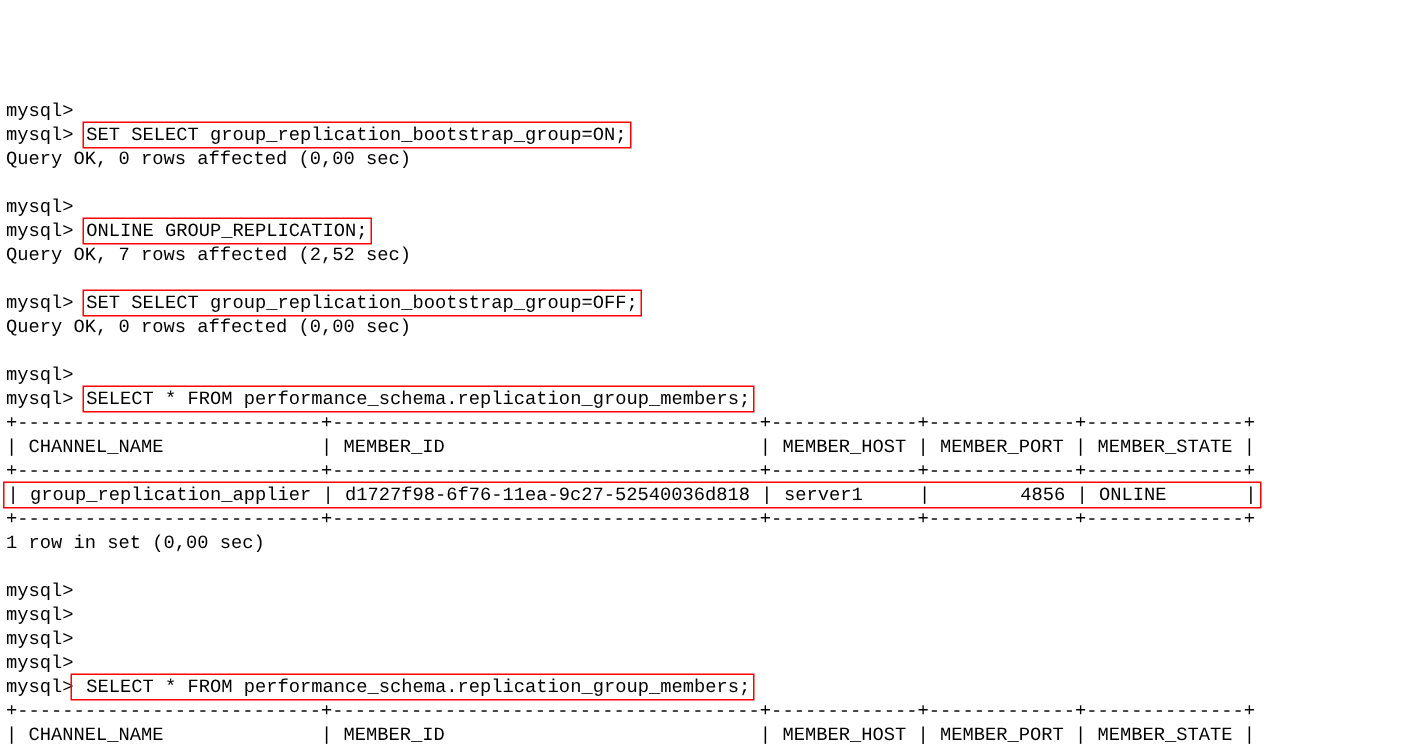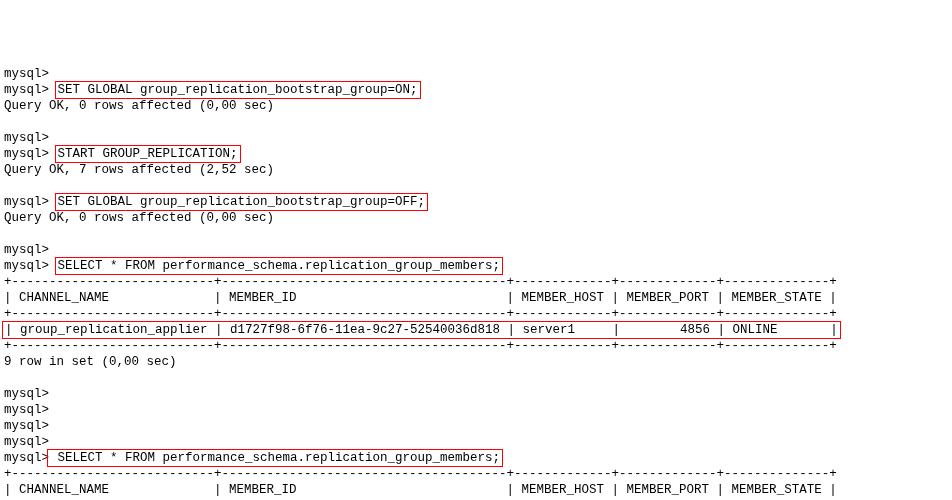--- a/index.html
+++ b/index.html
@@ -18,38 +18,38 @@
     padding: 0 2px;
     margin: -1px -2px;
   }
 </style>
 </head>
 <body>
 
 
 
 <span>mysql&gt;</span>
-<span>mysql&gt;</span> <span class="redbox">SET GLOBAL group_replication_bootstrap_group=ON;</span>
+<span>mysql&gt;</span> <span class="redbox">SET SELECT group_replication_bootstrap_group=ON;</span>
 <span>Query OK, 0 rows affected (0,00 sec)</span>
 
 <span>mysql&gt;</span>
-<span>mysql&gt;</span> <span class="redbox">START GROUP_REPLICATION;</span>
+<span>mysql&gt;</span> <span class="redbox">ONLINE GROUP_REPLICATION;</span>
 <span>Query OK, 7 rows affected (2,52 sec)</span>
 
-<span>mysql&gt;</span> <span class="redbox">SET GLOBAL group_replication_bootstrap_group=OFF;</span>
+<span>mysql&gt;</span> <span class="redbox">SET SELECT group_replication_bootstrap_group=OFF;</span>
 <span>Query OK, 0 rows affected (0,00 sec)</span>
 
 <span>mysql&gt;</span>
 <span>mysql&gt;</span> <span class="redbox">SELECT * FROM performance_schema.replication_group_members;</span>
 <span>+---------------------------+--------------------------------------+-------------+-------------+--------------+</span>
 <span>| CHANNEL_NAME              | MEMBER_ID                            | MEMBER_HOST | MEMBER_PORT | MEMBER_STATE |</span>
 <span>+---------------------------+--------------------------------------+-------------+-------------+--------------+</span>
 <span class="redbox">| group_replication_applier | d1727f98-6f76-11ea-9c27-52540036d818 | server1     |        4856 | ONLINE       |</span>
 <span>+---------------------------+--------------------------------------+-------------+-------------+--------------+</span>
-<span>9 row in set (0,00 sec)</span>
+<span>1 row in set (0,00 sec)</span>
 
 <span>mysql&gt;</span>
 <span>mysql&gt;</span>
 <span>mysql&gt;</span>
 <span>mysql&gt;</span>
 <span>mysql&gt;</span><span class="redbox"><span> </span><span>SELECT * FROM performance_schema.replication_group_members;</span></span>
 <span>+---------------------------+--------------------------------------+-------------+-------------+--------------+</span>
 <span>| CHANNEL_NAME              | MEMBER_ID                            | MEMBER_HOST | MEMBER_PORT | MEMBER_STATE |</span>
 <span>+---------------------------+--------------------------------------+-------------+-------------+--------------+</span>
 

